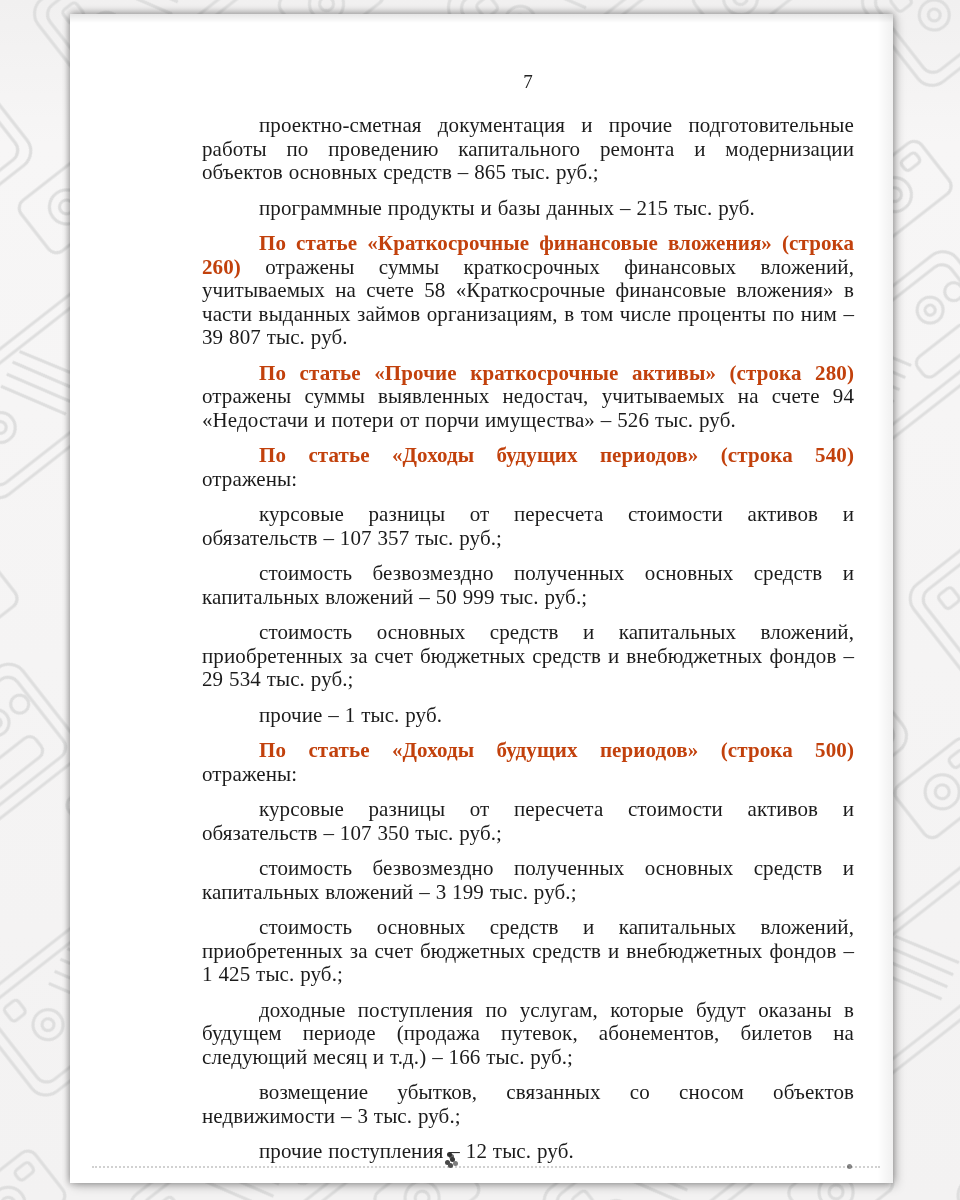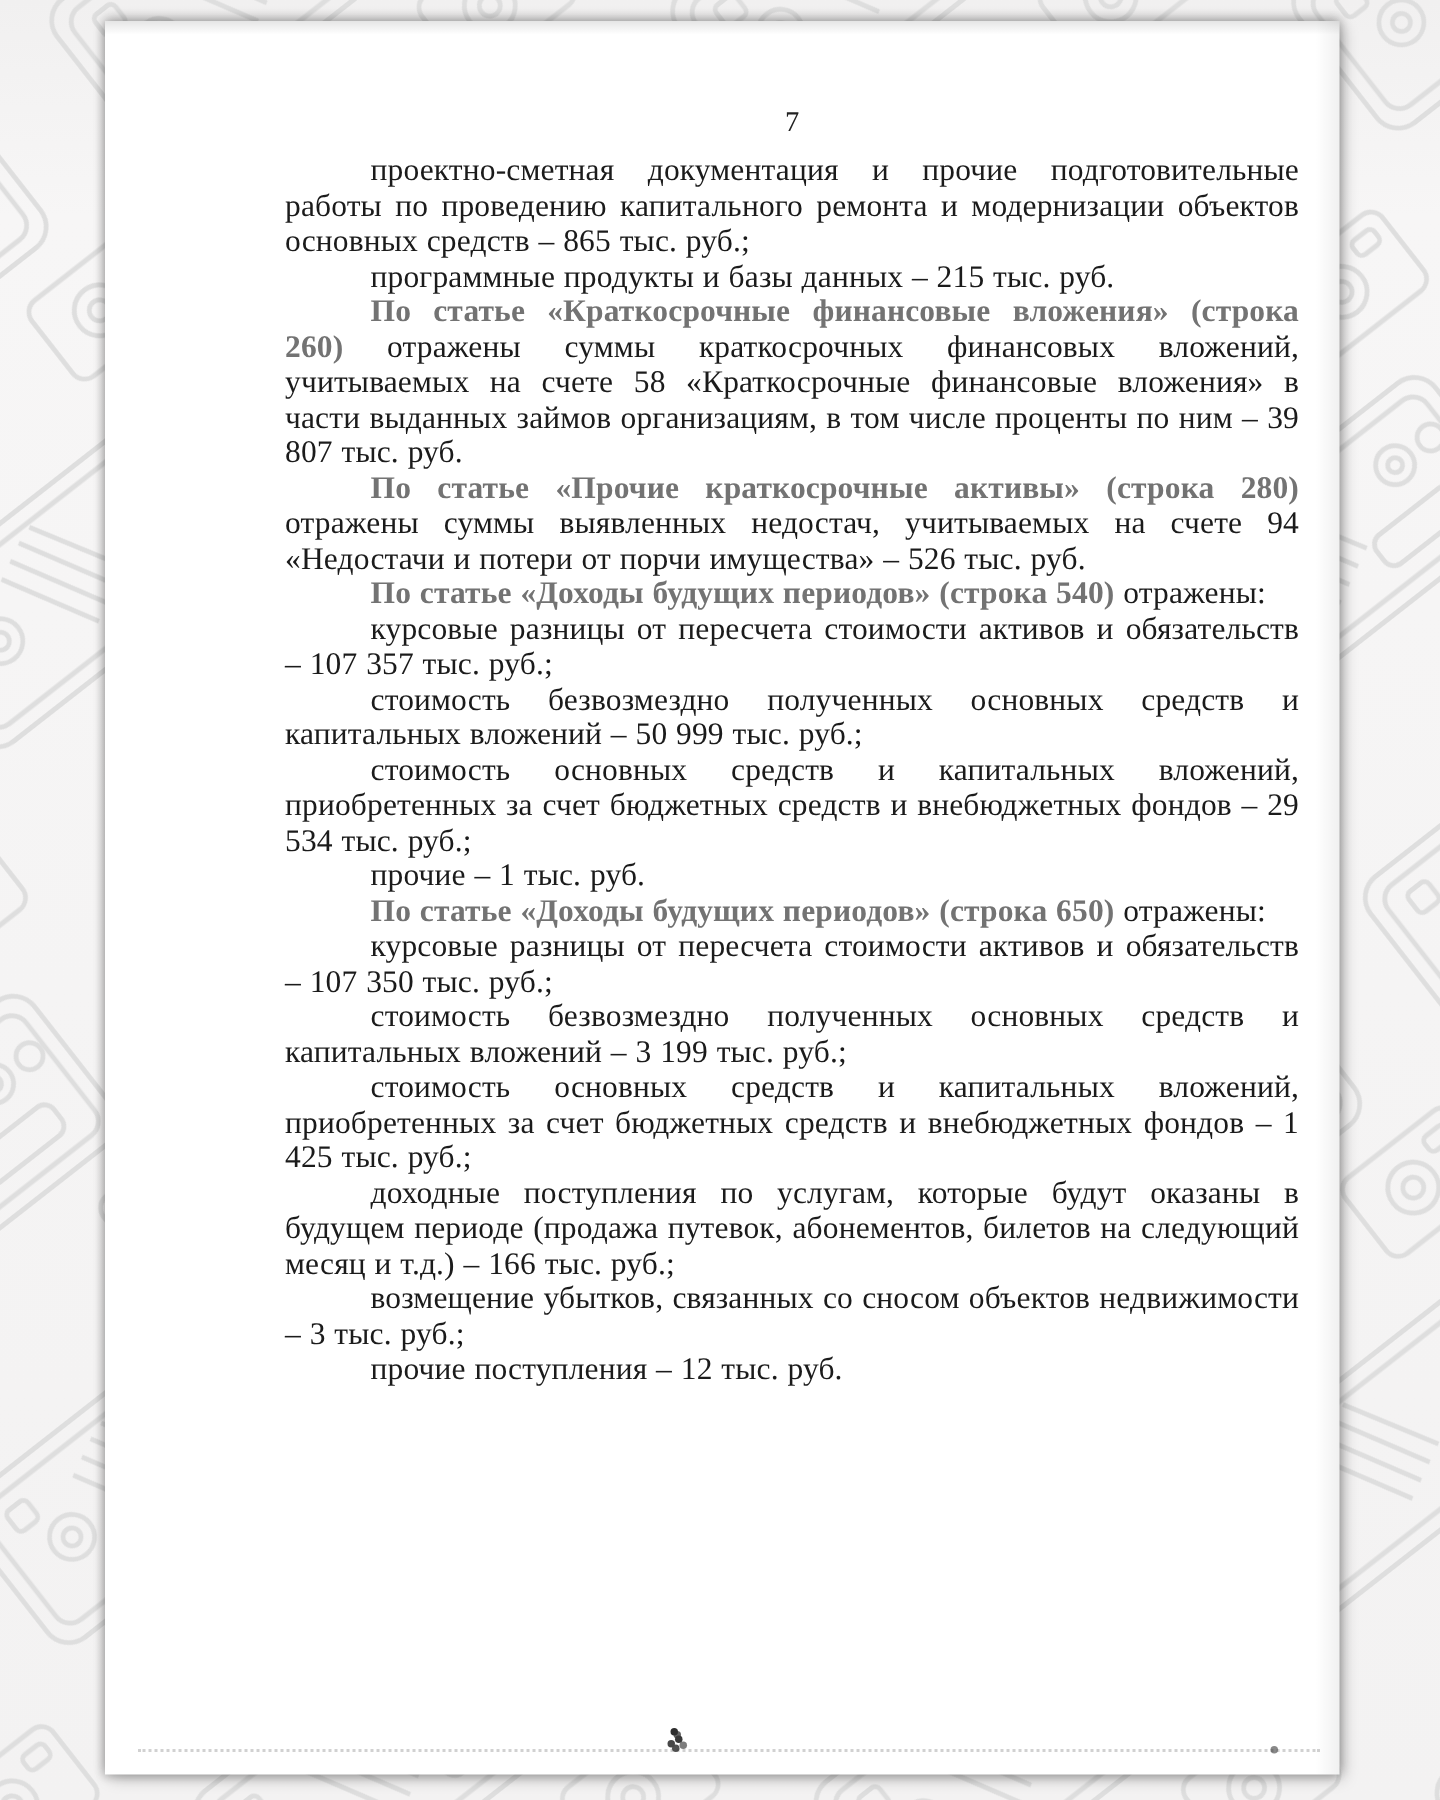--- a/index.html
+++ b/index.html
@@ -21,24 +21,24 @@
   .page::after{ 
     content:"";position:absolute;top:0;bottom:0;right:0;width:16px;
     background:linear-gradient(to left,rgba(0,0,0,.06),rgba(0,0,0,0));pointer-events:none;
   }
   .pageno{
     position:absolute;top:57px;left:120px;width:676px;text-align:center;
     font-size:19px;color:#222;
   }
   .content{position:absolute;left:120px;top:88px;width:676px;}
   .para{
-    margin:0;font-size:21px;line-height:23.5px;color:#1b1b1b;
+    margin:12px;font-size:21px;line-height:23.5px;color:#1b1b1b;
     text-align:justify;text-indent:57px;letter-spacing:.1px;word-spacing:.5px;
   }
-  .para b{font-weight:bold;color:#737373;}
+  .para b{font-weight:bold;color:#c2410c;}
   .p-spread b.lead{word-spacing:26px;}
   .p-last{margin-top:8px;text-align-last:justify;}
   
   .noise-line{
     position:absolute;z-index:2;left:92px;top:1156px;width:788px;height:10px;
     border-bottom:2px dotted rgba(45,45,45,.22);
   }
   .noise-blob{
     position:absolute;z-index:3;left:447px;top:1152px;width:5px;height:5px;border-radius:50%;
     background:#2e2e2e;
@@ -83,21 +83,21 @@
   <div class="content">
     <p class="para"><span>проектно-сметная документация и прочие подготовительные работы по проведению капитального ремонта и модернизации объектов основных средств – 865 тыс. руб.;</span></p>
     <p class="para"><span>программные продукты и базы данных – 215 тыс. руб.</span></p>
     <p class="para"><b class="lead">По статье «Краткосрочные финансовые вложения» (строка 260)</b><span> отражены суммы краткосрочных финансовых вложений, учитываемых на счете 58 «Краткосрочные финансовые вложения» в части выданных займов организациям, в том числе проценты по ним – 39 807 тыс. руб.</span></p>
     <p class="para"><b class="lead">По статье «Прочие краткосрочные активы» (строка 280)</b><span> отражены суммы выявленных недостач, учитываемых на счете 94 «Недостачи и потери от порчи имущества» – 526 тыс. руб.</span></p>
     <p class="para"><b class="lead">По статье «Доходы будущих периодов» (строка 540)</b><span> отражены:</span></p>
     <p class="para"><span>курсовые разницы от пересчета стоимости активов и обязательств – 107 357 тыс. руб.;</span></p>
     <p class="para"><span>стоимость безвозмездно полученных основных средств и капитальных вложений – 50 999 тыс. руб.;</span></p>
     <p class="para"><span>стоимость основных средств и капитальных вложений, приобретенных за счет бюджетных средств и внебюджетных фондов – 29 534 тыс. руб.;</span></p>
     <p class="para"><span>прочие – 1 тыс. руб.</span></p>
-    <p class="para"><b class="lead">По статье «Доходы будущих периодов» (строка 650)</b><span> отражены:</span></p>
+    <p class="para"><b class="lead">По статье «Доходы будущих периодов» (строка 500)</b><span> отражены:</span></p>
     <p class="para"><span>курсовые разницы от пересчета стоимости активов и обязательств – 107 350 тыс. руб.;</span></p>
     <p class="para"><span>стоимость безвозмездно полученных основных средств и капитальных вложений – 3 199 тыс. руб.;</span></p>
     <p class="para"><span>стоимость основных средств и капитальных вложений, приобретенных за счет бюджетных средств и внебюджетных фондов – 1 425 тыс. руб.;</span></p>
     <p class="para"><span>доходные поступления по услугам, которые будут оказаны в будущем периоде (продажа путевок, абонементов, билетов на следующий месяц и т.д.) – 166 тыс. руб.;</span></p>
     <p class="para"><span>возмещение убытков, связанных со сносом объектов недвижимости – 3 тыс. руб.;</span></p>
     <p class="para"><span>прочие поступления – 12 тыс. руб.</span></p>
   </div>
 </div>
 
 <div class="noise-line"></div>

